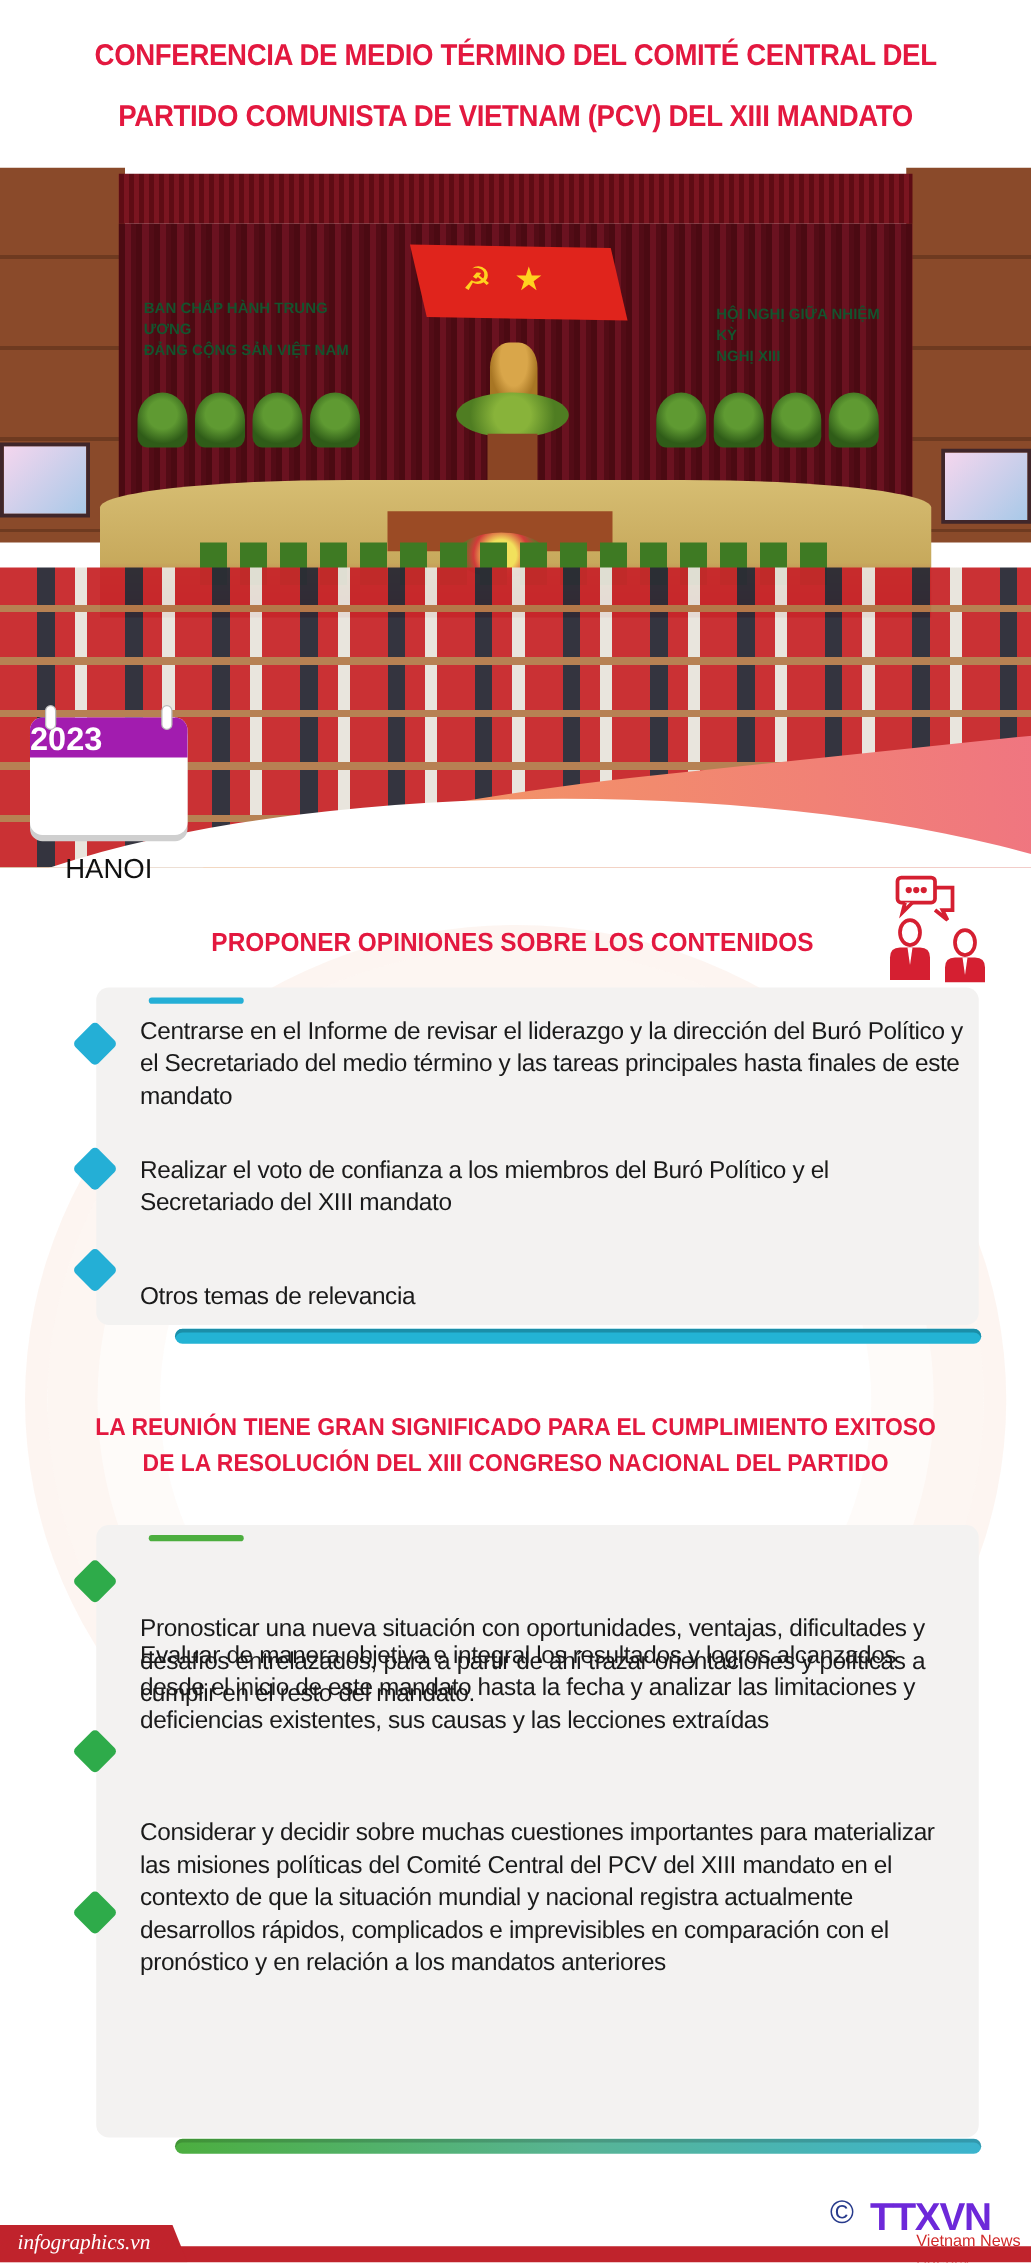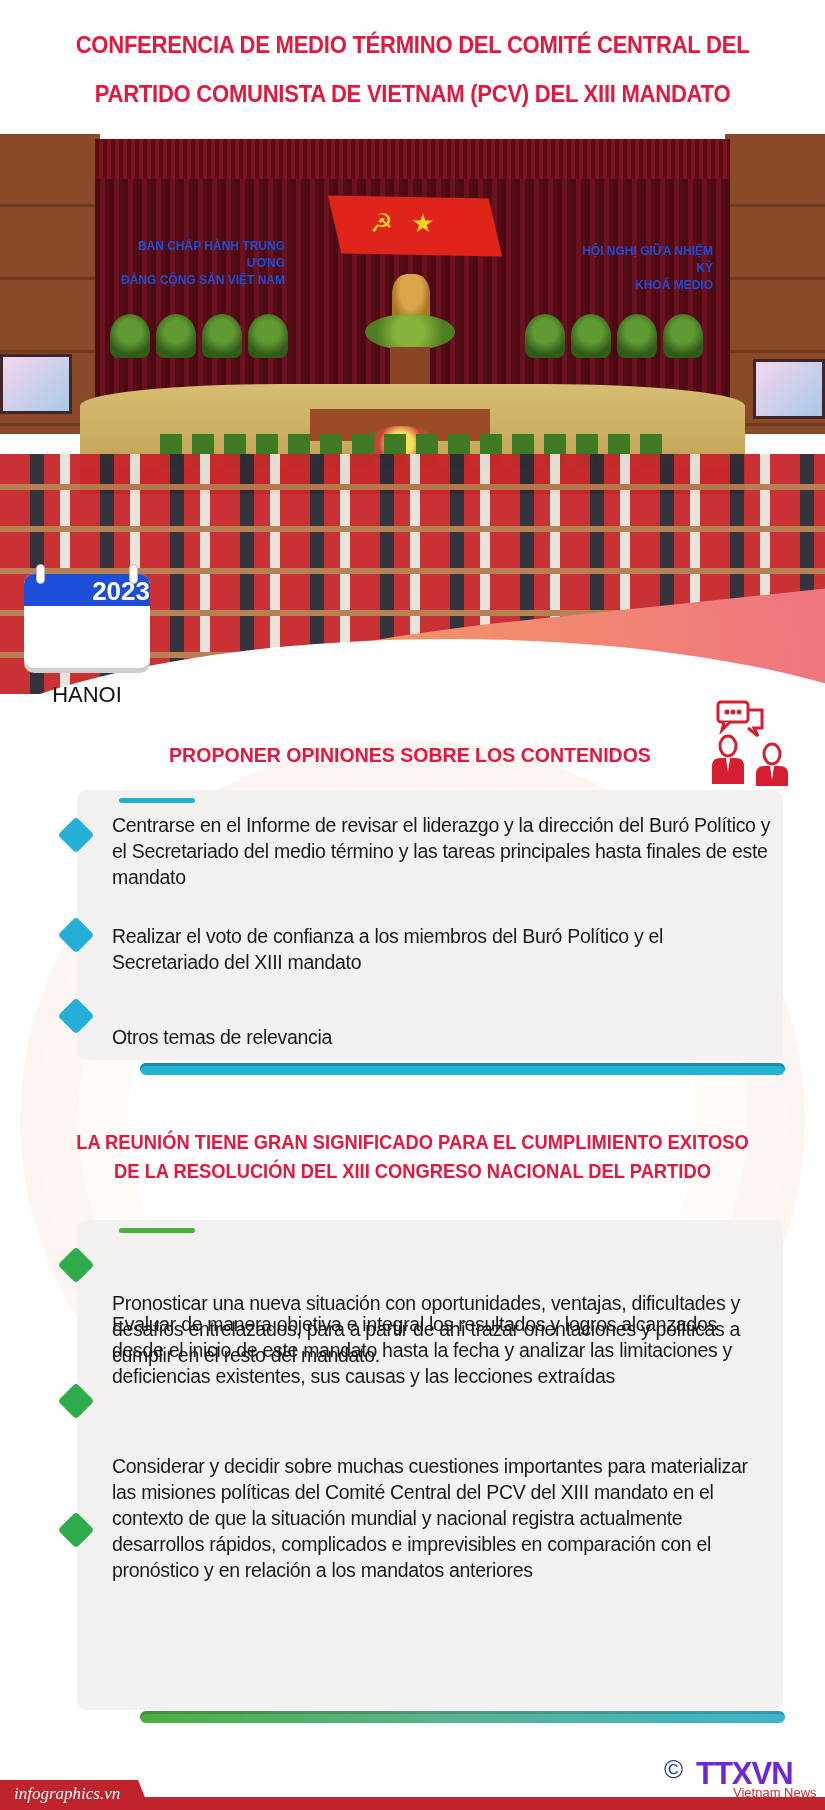--- a/index.html
+++ b/index.html
@@ -33,21 +33,21 @@
       background: repeating-linear-gradient(90deg, #4b0a12 0 5px, #6a1220 5px 10px, #530c16 10px 14px);
     }
     .flag {
       position: absolute; left: 335px; top: 63px; width: 160px; height: 58px;
       background: #e0241c; transform: skewX(14deg) rotate(1deg);
     }
     .flag-symbols {
       position: absolute; left: 370px; top: 74px; color: #ffd21f; font-size: 26px; letter-spacing: 18px;
     }
     .banner-text {
-      position: absolute; color: #1d4ed8; font-weight: bold; font-size: 12px; line-height: 17px; text-align: right;
+      position: absolute; color: #14532d; font-weight: bold; font-size: 12px; line-height: 17px; text-align: left;
       font-family: "Liberation Sans", sans-serif;
     }
     .banner-left { left: 115px; top: 104px; width: 170px; }
     .banner-right { left: 573px; top: 109px; width: 140px; }
     .bust {
       position: absolute; left: 392px; top: 140px; width: 38px; height: 50px;
       background: radial-gradient(ellipse at 50% 30%, #d9a64a 0 40%, #a87624 70%);
       border-radius: 40% 40% 10% 10%;
     }
     .flowers {
@@ -90,22 +90,22 @@
       transform: rotate(-6deg);
     }
 
     
     .calendar {
       position: absolute; left: 24px; top: 574px; width: 126px; height: 94px;
       background: #ffffff; border-radius: 10px;
       box-shadow: 0 5px 0 #cfcfcf;
     }
     .calendar-head {
-      height: 32px; background: #1d4ed8; border-radius: 10px 10px 0 0;
-      color: #fff; font-weight: bold; font-size: 26px; text-align: right; line-height: 34px;
+      height: 32px; background: #a21caf; border-radius: 10px 10px 0 0;
+      color: #fff; font-weight: bold; font-size: 26px; text-align: left; line-height: 34px;
     }
     .ring { position: absolute; top: -10px; width: 9px; height: 20px; background: #fff; border-radius: 5px; border: 1px solid #bbb; }
     .ring.l { left: 12px; } .ring.r { right: 12px; }
     .calendar-date {
       color: #b01a2a; font-size: 28px; font-weight: bold; text-align: center; line-height: 56px;
       font-family: "Liberation Sans", sans-serif;
     }
     .place {
       position: absolute; left: 24px; top: 682px; width: 126px; text-align: center;
       font-size: 22px; color: #111;
@@ -181,21 +181,21 @@
   <div class="curtain-top"></div>
   <div class="curtain"></div>
   <div class="flag"></div>
   <div class="flag-symbols">☭★</div>
   <div class="banner-text banner-left">
     <div>BAN CHẤP HÀNH TRUNG ƯƠNG</div>
     <div>ĐẢNG CỘNG SẢN VIỆT NAM</div>
   </div>
   <div class="banner-text banner-right">
     <div>HỘI NGHỊ GIỮA NHIỆM KỲ</div>
-    <div>KHOÁ MEDIO</div>
+    <div>NGHỊ XIII</div>
   </div>
   <div class="bust"></div>
   <div class="flowers"></div>
   <div class="podium"></div>
   <div class="plants plants-left">
     <div class="plant"></div>
       <div class="plant"></div>
       <div class="plant"></div>
       <div class="plant"></div>
   </div>

